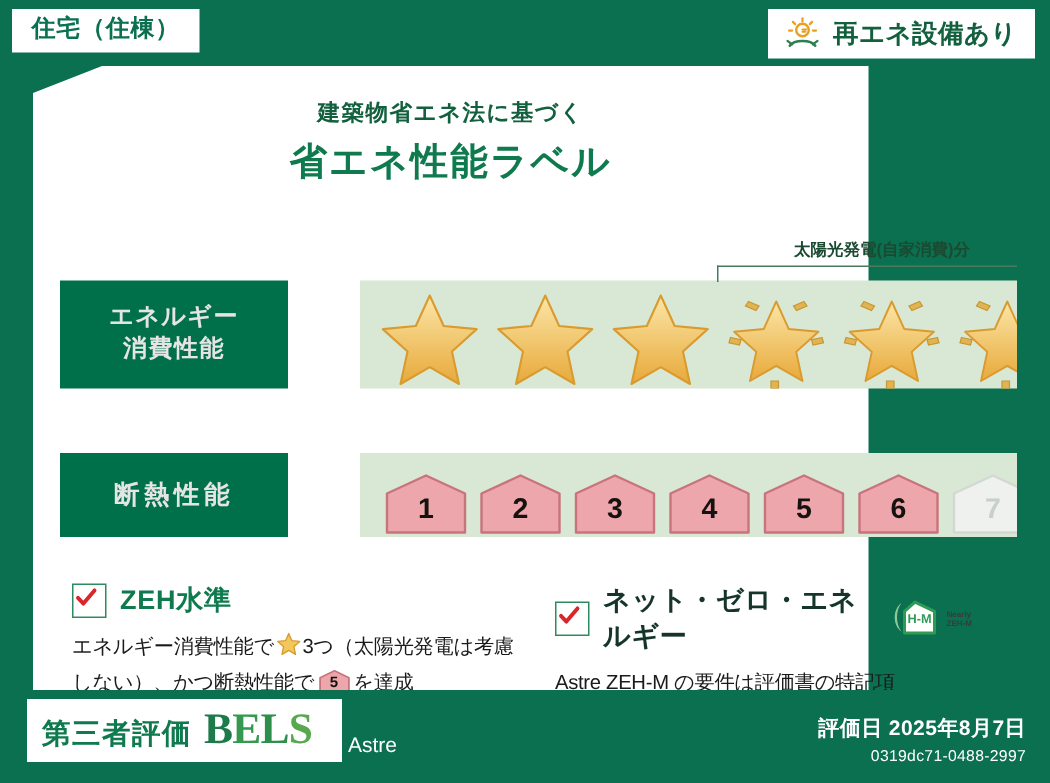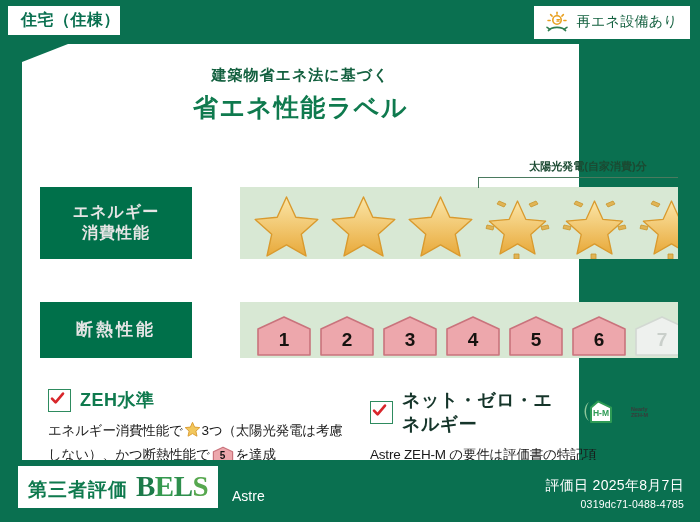--- a/index.html
+++ b/index.html
@@ -9,35 +9,35 @@
     font-family:"Liberation Sans","DejaVu Sans",sans-serif;
     overflow:hidden;position:relative;
   }
   #root{position:absolute;inset:0;}
 
   
   .top-tag{
     position:absolute;left:8px;top:6px;
     background:#ffffff;color:#0a7050;
     font-size:16px;font-weight:bold;
-    padding:5px 0 6px 13px;
+    padding:5px 13px 6px 13px;
     letter-spacing:.5px;
     line-height:1.15;
     z-index:6;
   }
   
   .re-badge{
     position:absolute;right:10px;top:6px;
     background:#ffffff;
     padding:4px 12px 5px 10px;
     display:flex;align-items:center;gap:7px;
     z-index:6;
   }
   .re-badge .lbl{
-    font-size:14px;font-weight:normal;color:#13603f;letter-spacing:.3px;
+    font-size:17px;font-weight:bold;color:#13603f;letter-spacing:.3px;
   }
   .sun-ico{width:26px;height:24px;display:block;}
 
   
   .card{
     position:absolute;
     left:22px;top:40px;width:557px;height:420px;
     background:#ffffff;
     clip-path:polygon(0 22px, 46px 4px, 610px 4px, 656px 22px, 656px 420px, 0 420px);
     z-index:3;
@@ -118,41 +118,41 @@
   .desc{
     font-size:13.5px;color:#1a1a1a;line-height:1.55;letter-spacing:-.2px;
   }
   .desc .mini-star{display:inline-block;vertical-align:-3px;margin:0 1px;}
   .desc .mini-house{display:inline-block;vertical-align:-4px;margin:0 2px;position:relative;width:22px;height:17px;}
   .desc .mini-house svg{position:absolute;left:0;top:0;}
   .desc .mini-house i{
     position:absolute;inset:0;display:flex;align-items:center;justify-content:center;
     font-style:normal;font-size:10px;font-weight:bold;color:#111;padding-top:3px;
   }
-  .zehm-logo{display:inline-flex;align-items:center;gap:16px;vertical-align:-8px;margin-left:6px;}
+  .zehm-logo{display:inline-flex;align-items:center;gap:4px;vertical-align:-8px;margin-left:6px;}
 
   
   .foot-left{
     position:absolute;left:18px;bottom:14px;
-    background:#fff;padding:4px 10px 5px 10px;
+    background:#fff;padding:4px 20px 5px 10px;
     display:flex;align-items:baseline;gap:8px;z-index:6;
   }
   .foot-left .ja{font-size:19px;font-weight:bold;color:#0f7a4e;letter-spacing:1px;}
   .foot-left .bels{font-size:29px;font-weight:bold;letter-spacing:-.5px;font-family:Liberation Serif, serif;}
   .foot-left .bels .b1{color:#1d7a4a;}
   .foot-left .bels .b2{color:#35994f;}
   .foot-left .bels .b3{color:#2e8f4d;}
   .foot-left .bels .b4{color:#57a84f;}
   .foot-astre{
     position:absolute;left:232px;bottom:18px;color:#ffffff;font-size:14px;z-index:6;
   }
   .foot-right{
     position:absolute;right:16px;bottom:12px;text-align:right;color:#fff;z-index:6;
   }
-  .foot-right .date{font-size:14px;font-weight:normal;letter-spacing:.3px;}
+  .foot-right .date{font-size:14px;font-weight:bold;letter-spacing:.3px;}
   .foot-right .uid{font-size:10.5px;margin-top:3px;letter-spacing:.2px;}
 </style>
 </head>
 <body>
 
 <div id="root">
 
   <div class="top-tag">住宅（住棟）</div>
 
   <div class="re-badge">
@@ -354,16 +354,16 @@
   </div>
 
   <div class="foot-left">
     <span class="ja">第三者評価</span>
     <span class="bels"><span class="b1">B</span><span class="b2">E</span><span class="b3">L</span><span class="b4">S</span></span>
   </div>
   <div class="foot-astre">Astre</div>
 
   <div class="foot-right">
     <div class="date">評価日 2025年8月7日</div>
-    <div class="uid">0319dc71-0488-4785</div>
+    <div class="uid">0319dc71-0488-2997</div>
   </div>
 
 </div>
 
 </body></html>

